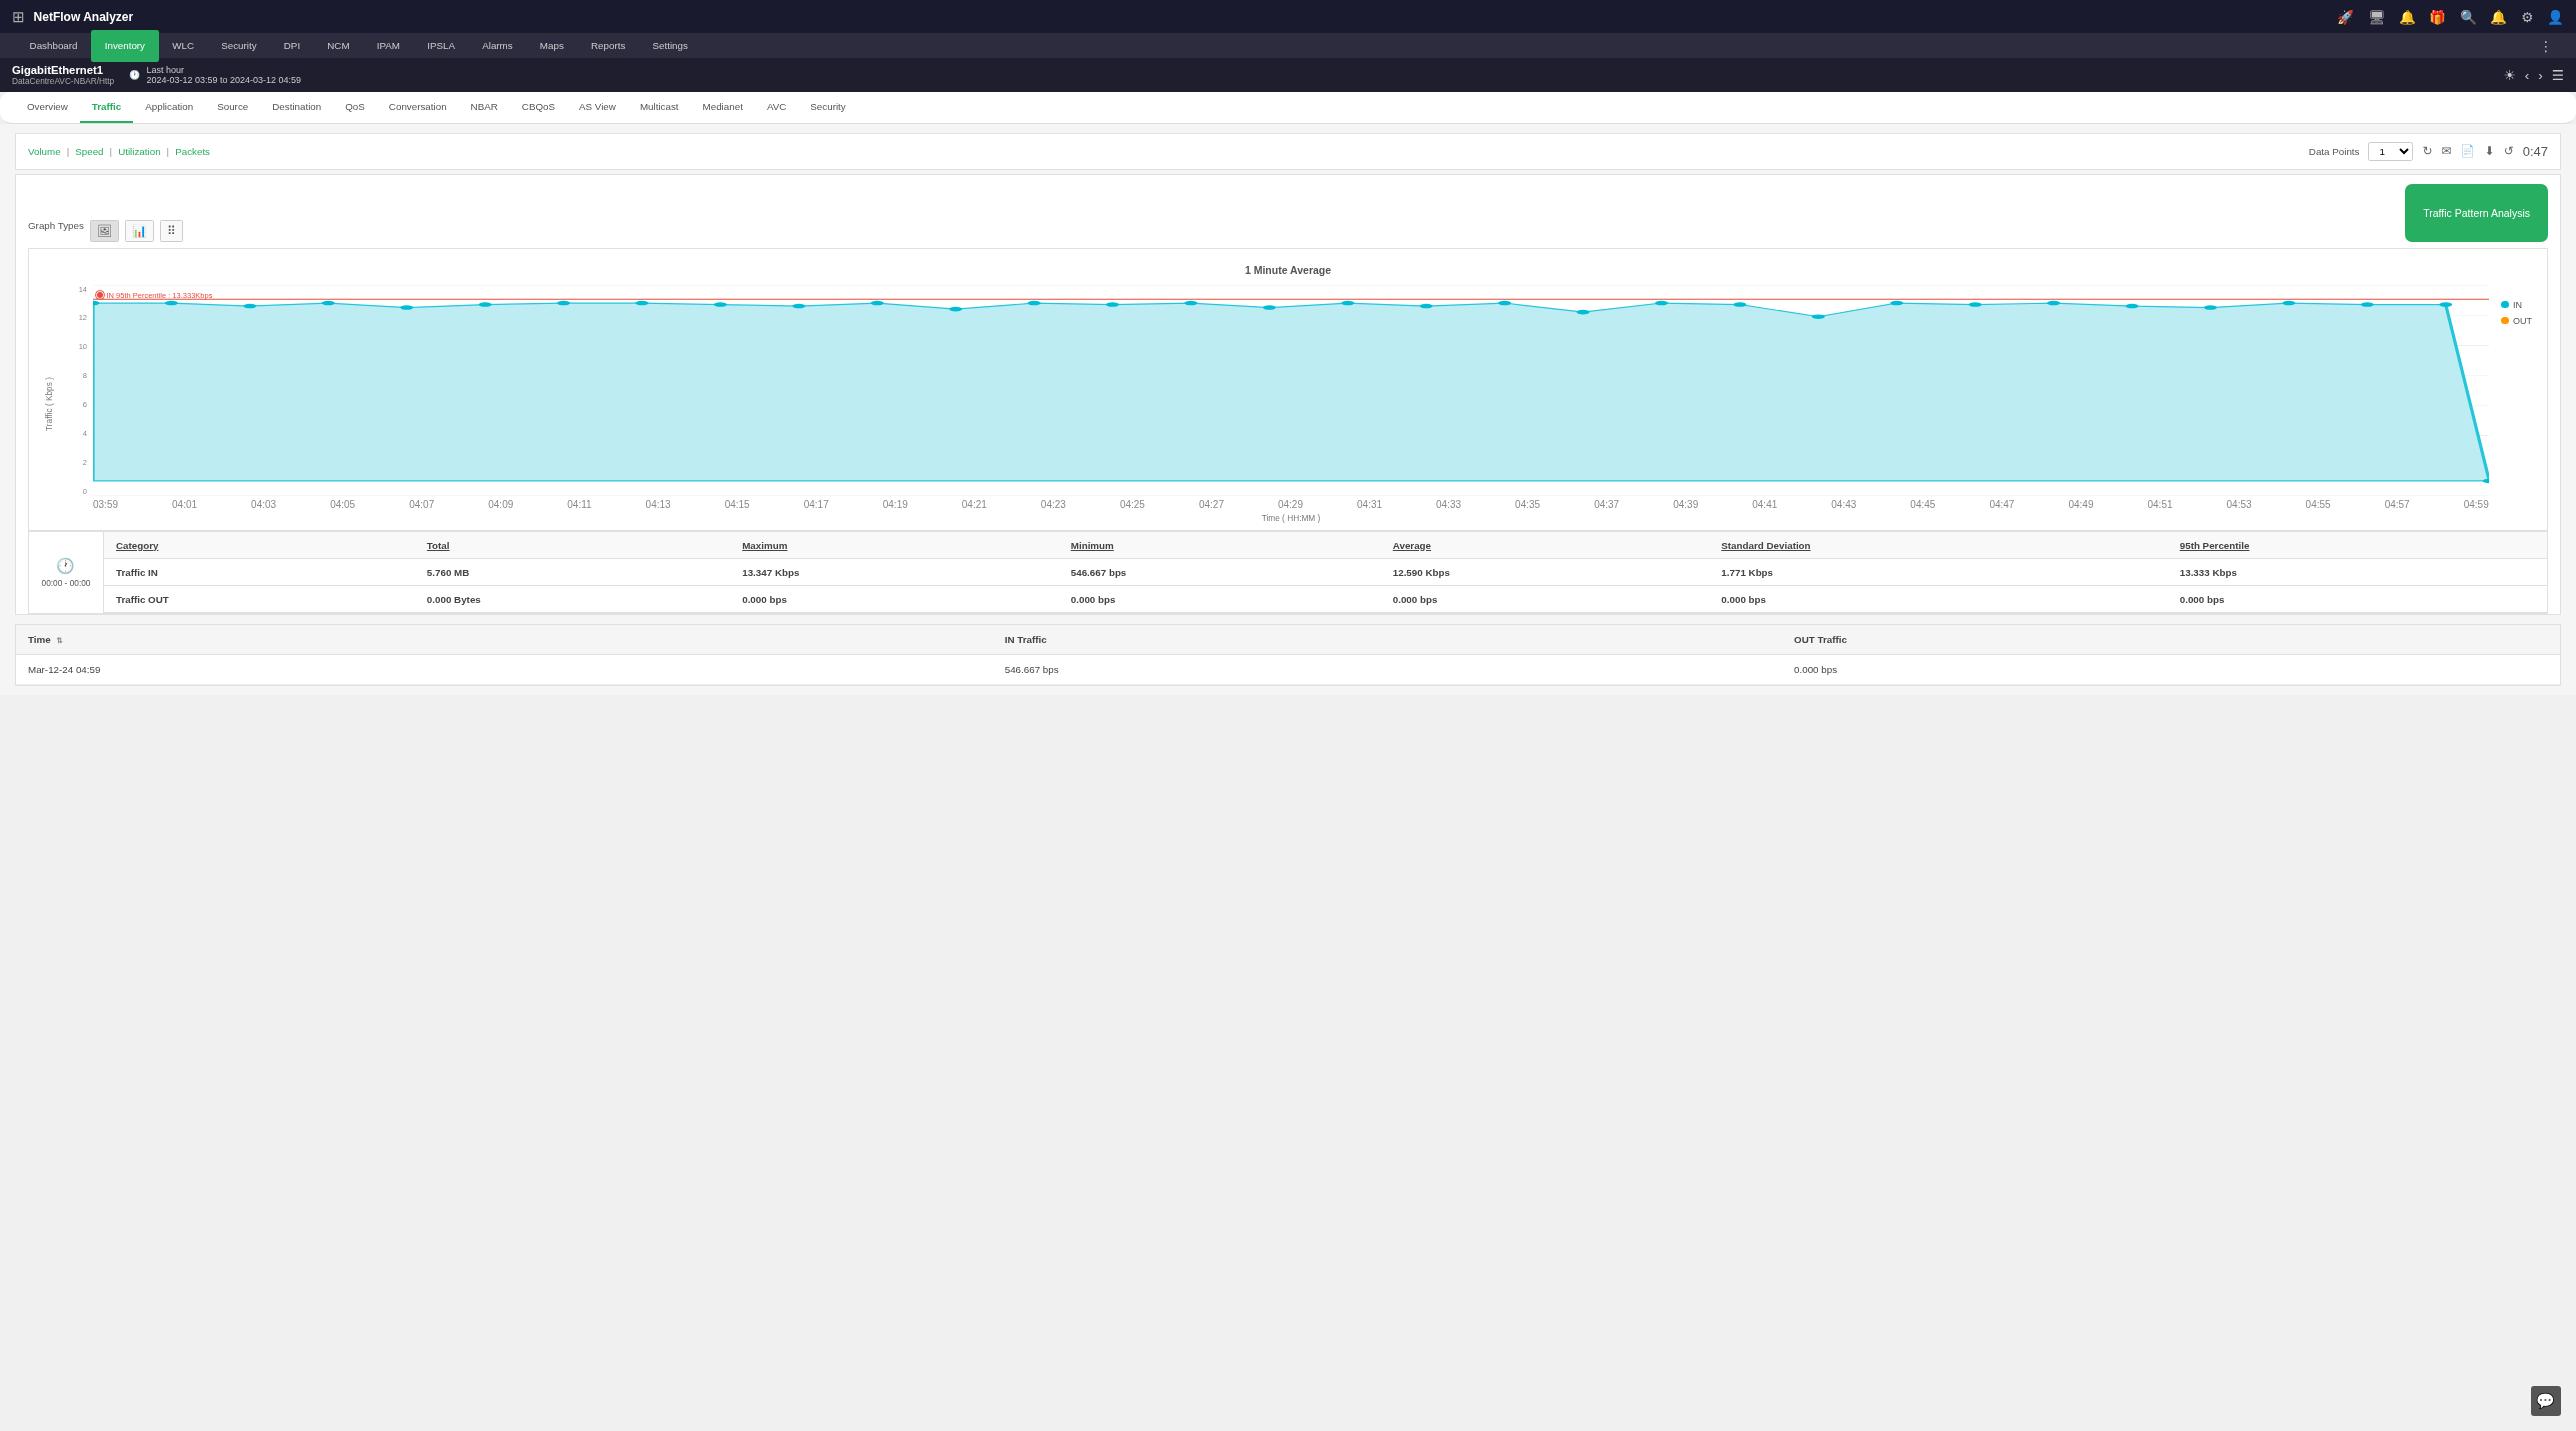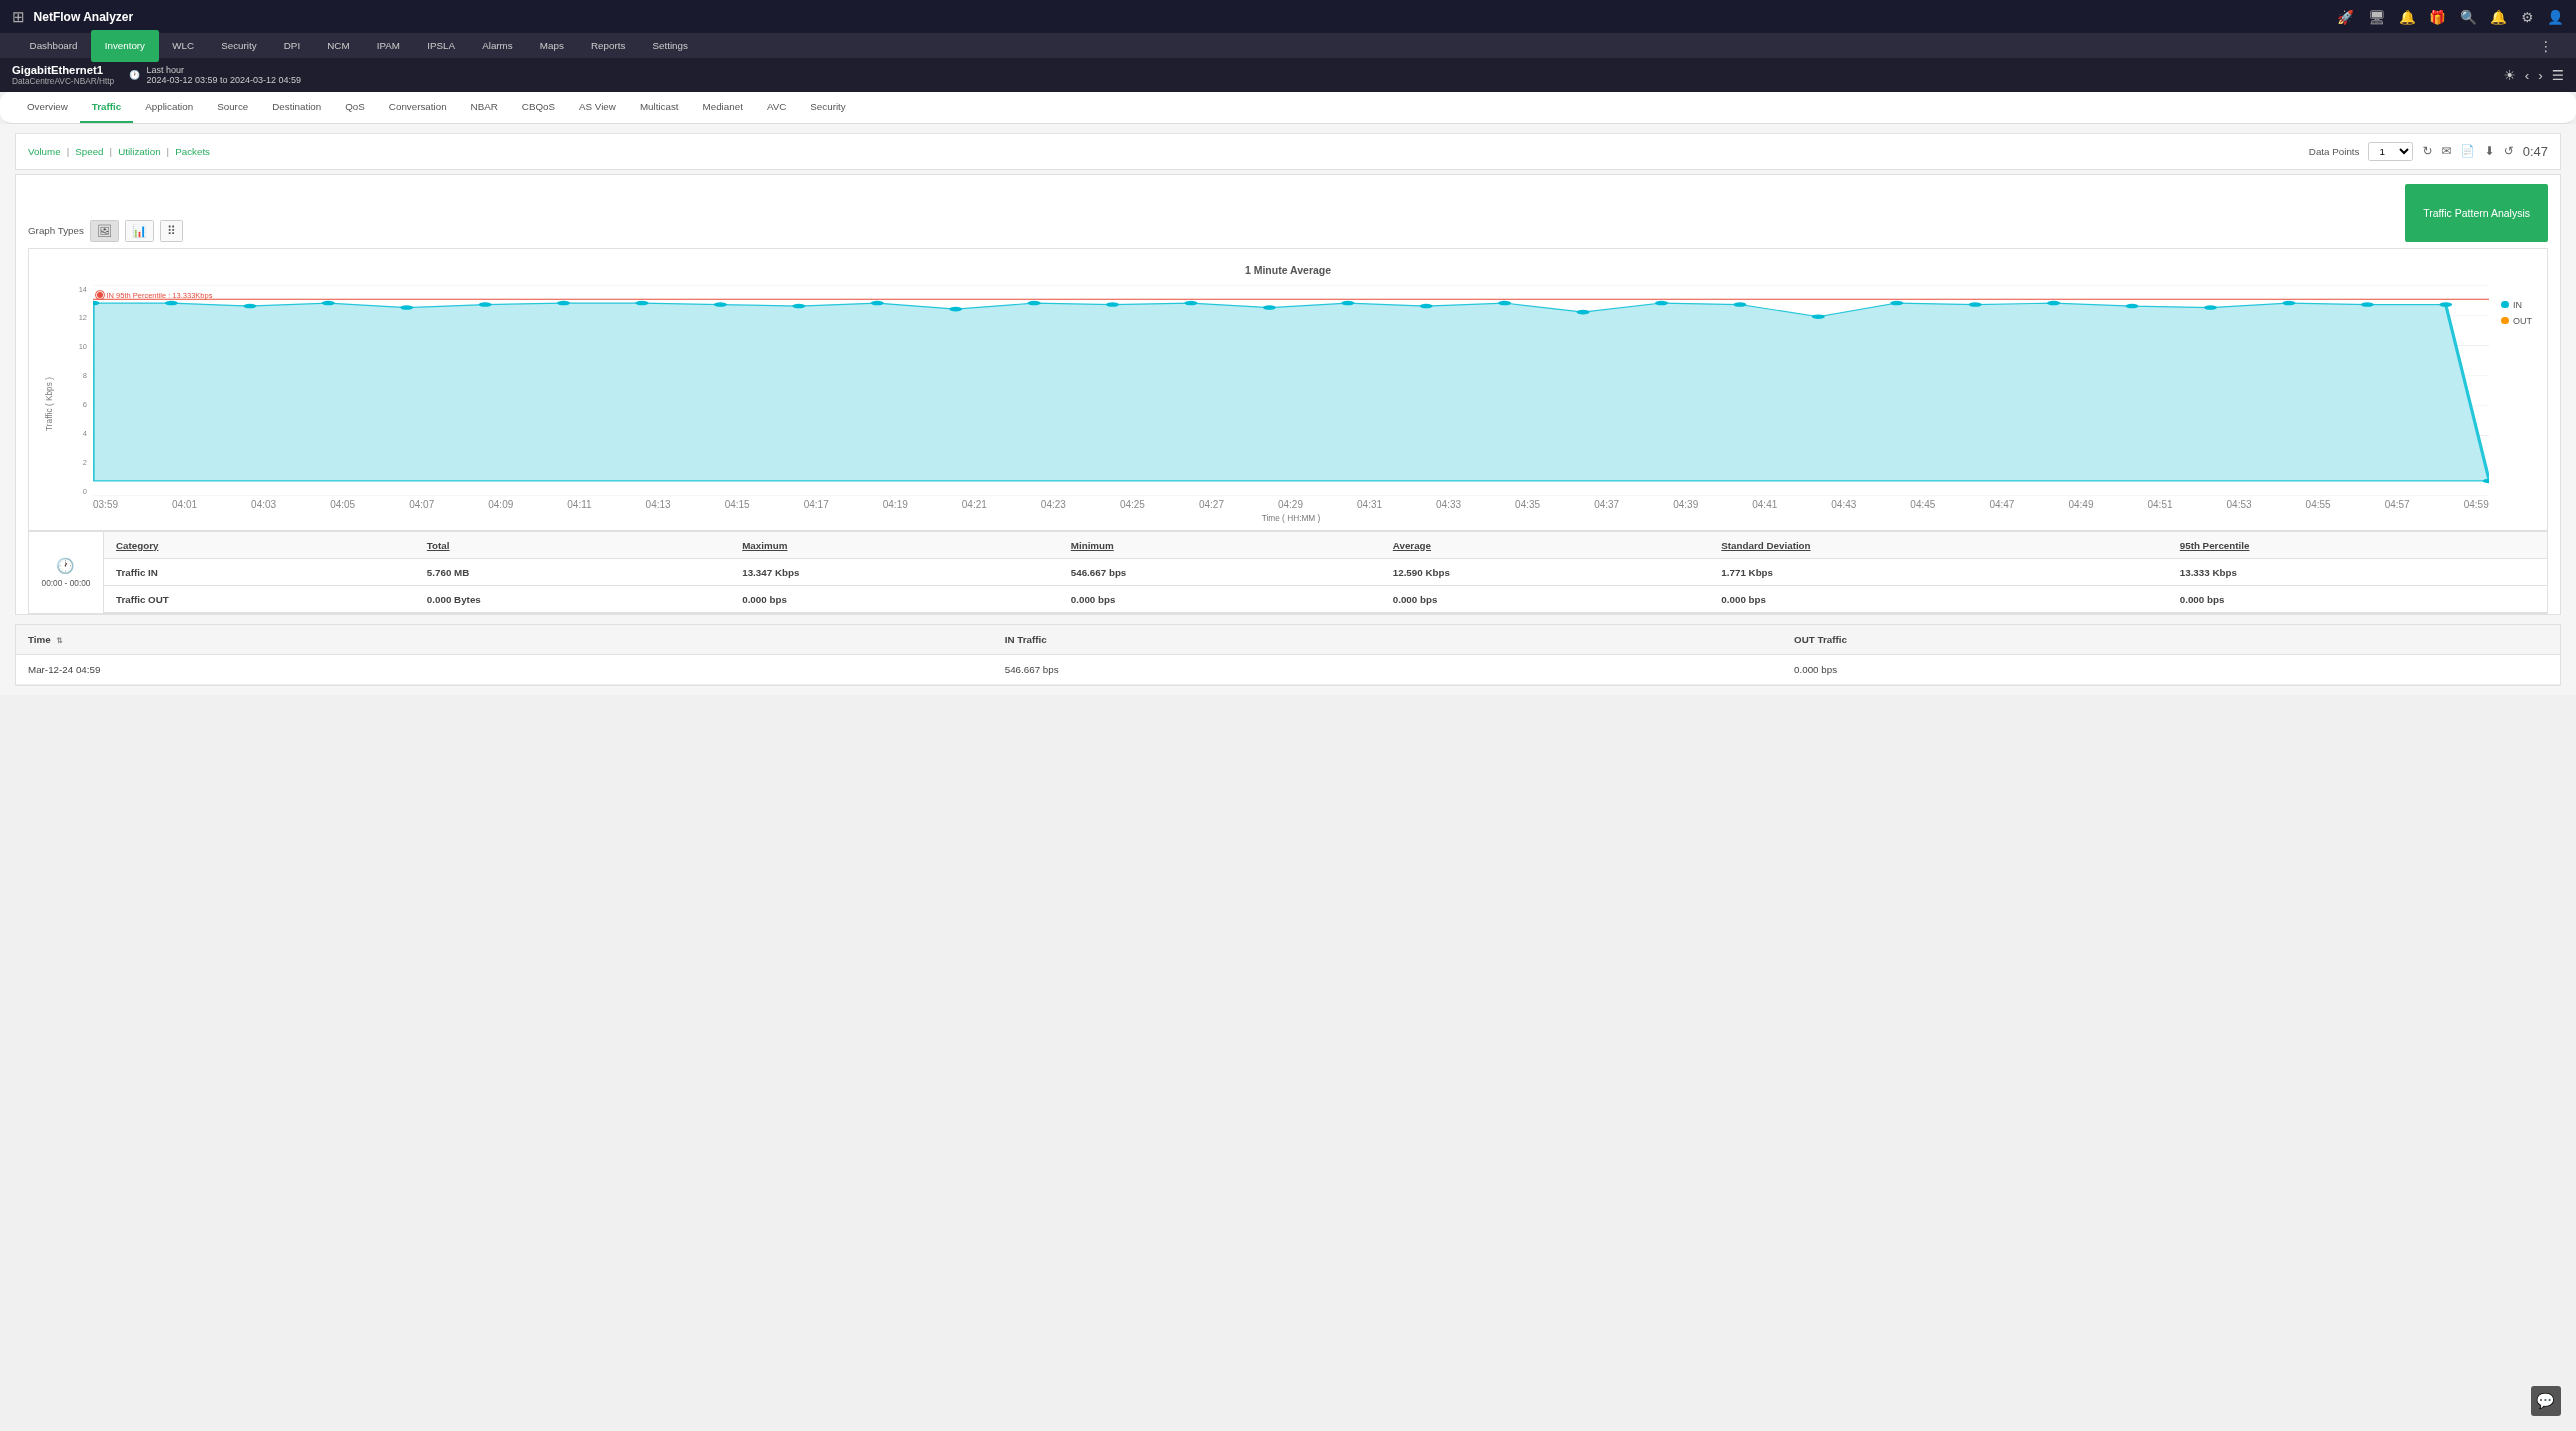--- a/index.html
+++ b/index.html
@@ -112,40 +112,40 @@
       border: 0.8px solid #e0e0e0;
       padding: 9px 12px 0 12px;
       margin-bottom: 0;
     }
     .graph-types-row {
       display: flex;
       align-items: center;
       justify-content: space-between;
       margin-bottom: 6px;
     }
-    .graph-types-left { display: flex; align-items: center; gap: 6px; margin-top: 36px; }
+    .graph-types-left { display: flex; align-items: flex-start; gap: 6px; margin-top: 36px; }
     .graph-types-label { font-size: 9.8px; color: #555; }
     .graph-type-btn {
       border: 0.8px solid #ccc;
       background: #f9f9f9;
       padding: 3px 6px;
       cursor: pointer;
       border-radius: 1.5px;
       font-size: 12px;
       color: #555;
     }
     .graph-type-btn.active { background: #e0e0e0; }
     .tpa-btn {
       background: #27ae60;
       color: #fff;
       border: none;
       padding: 23px 18px;
       font-size: 10.5px;
       cursor: pointer;
-      border-radius: 2px;
+      border-radius: 7px;
     }
 
     
     .chart-container {
       background: #fff;
       border: 0.8px solid #e0e0e0;
       padding: 15px 15px 7.5px 15px;
     }
     .chart-title { text-align: center; font-size: 10.5px; color: #555; margin-bottom: 9px; font-weight: bold; }
     .chart-wrapper { display: flex; gap: 12px; }

